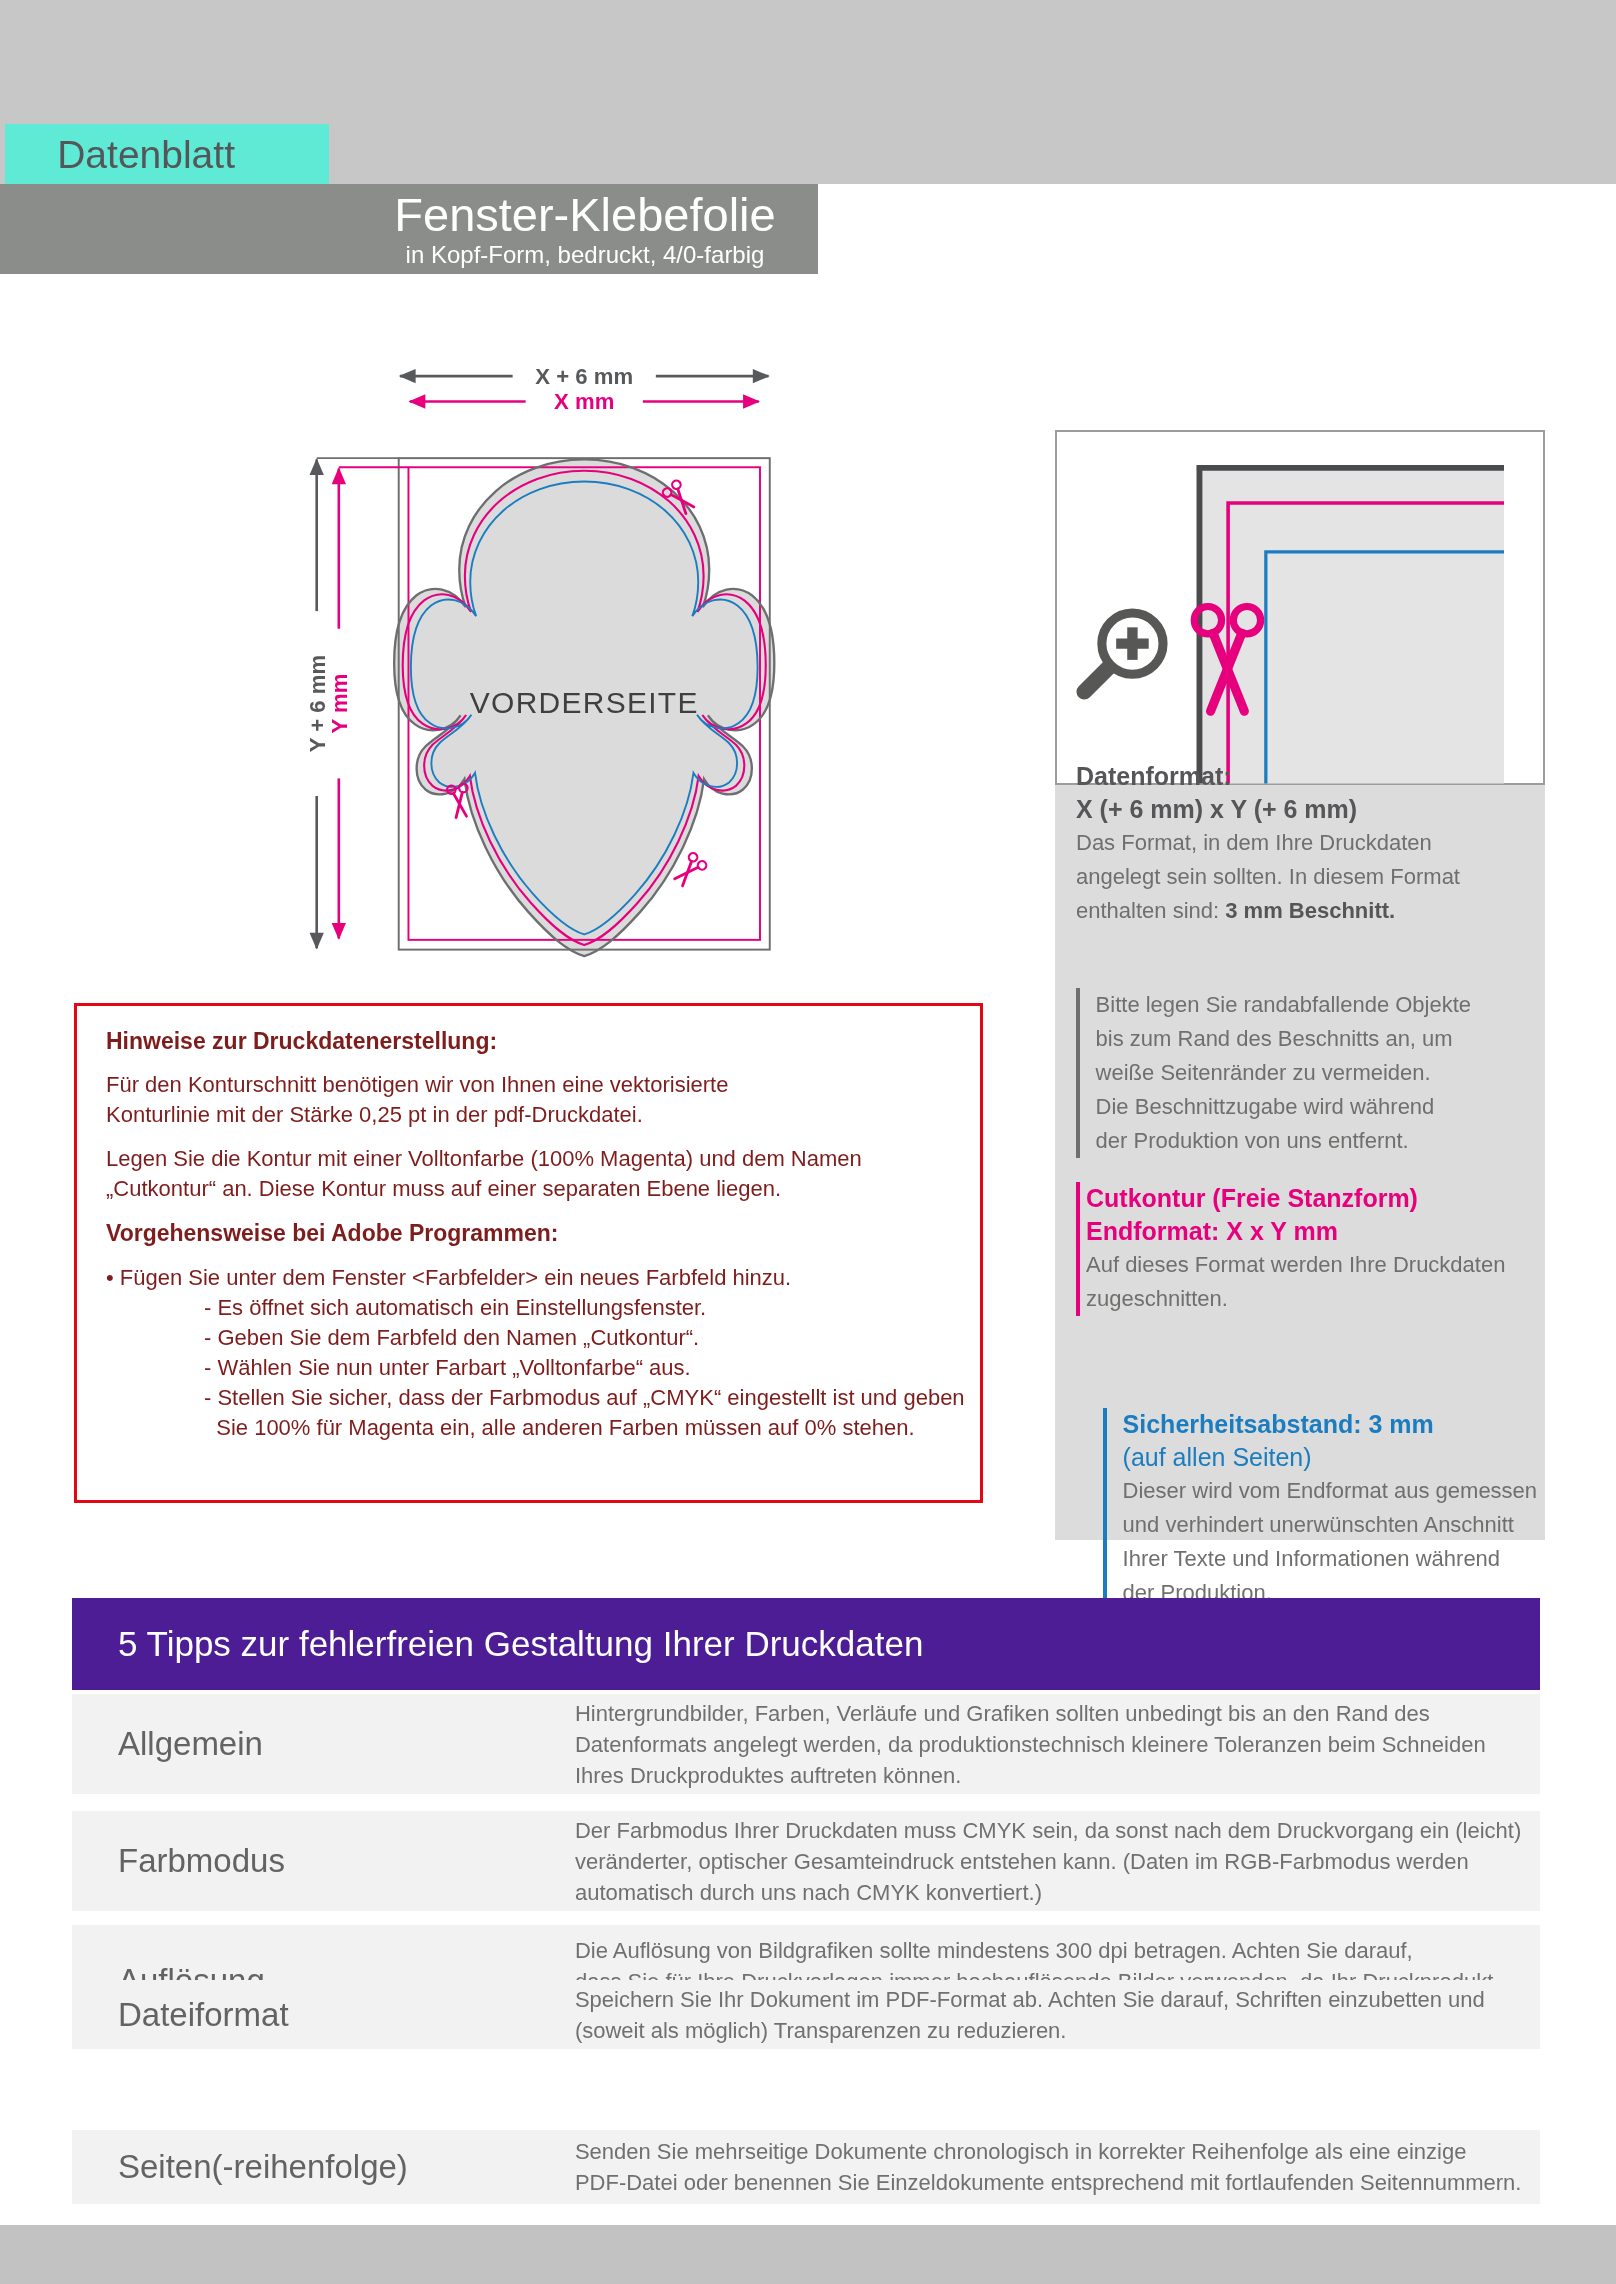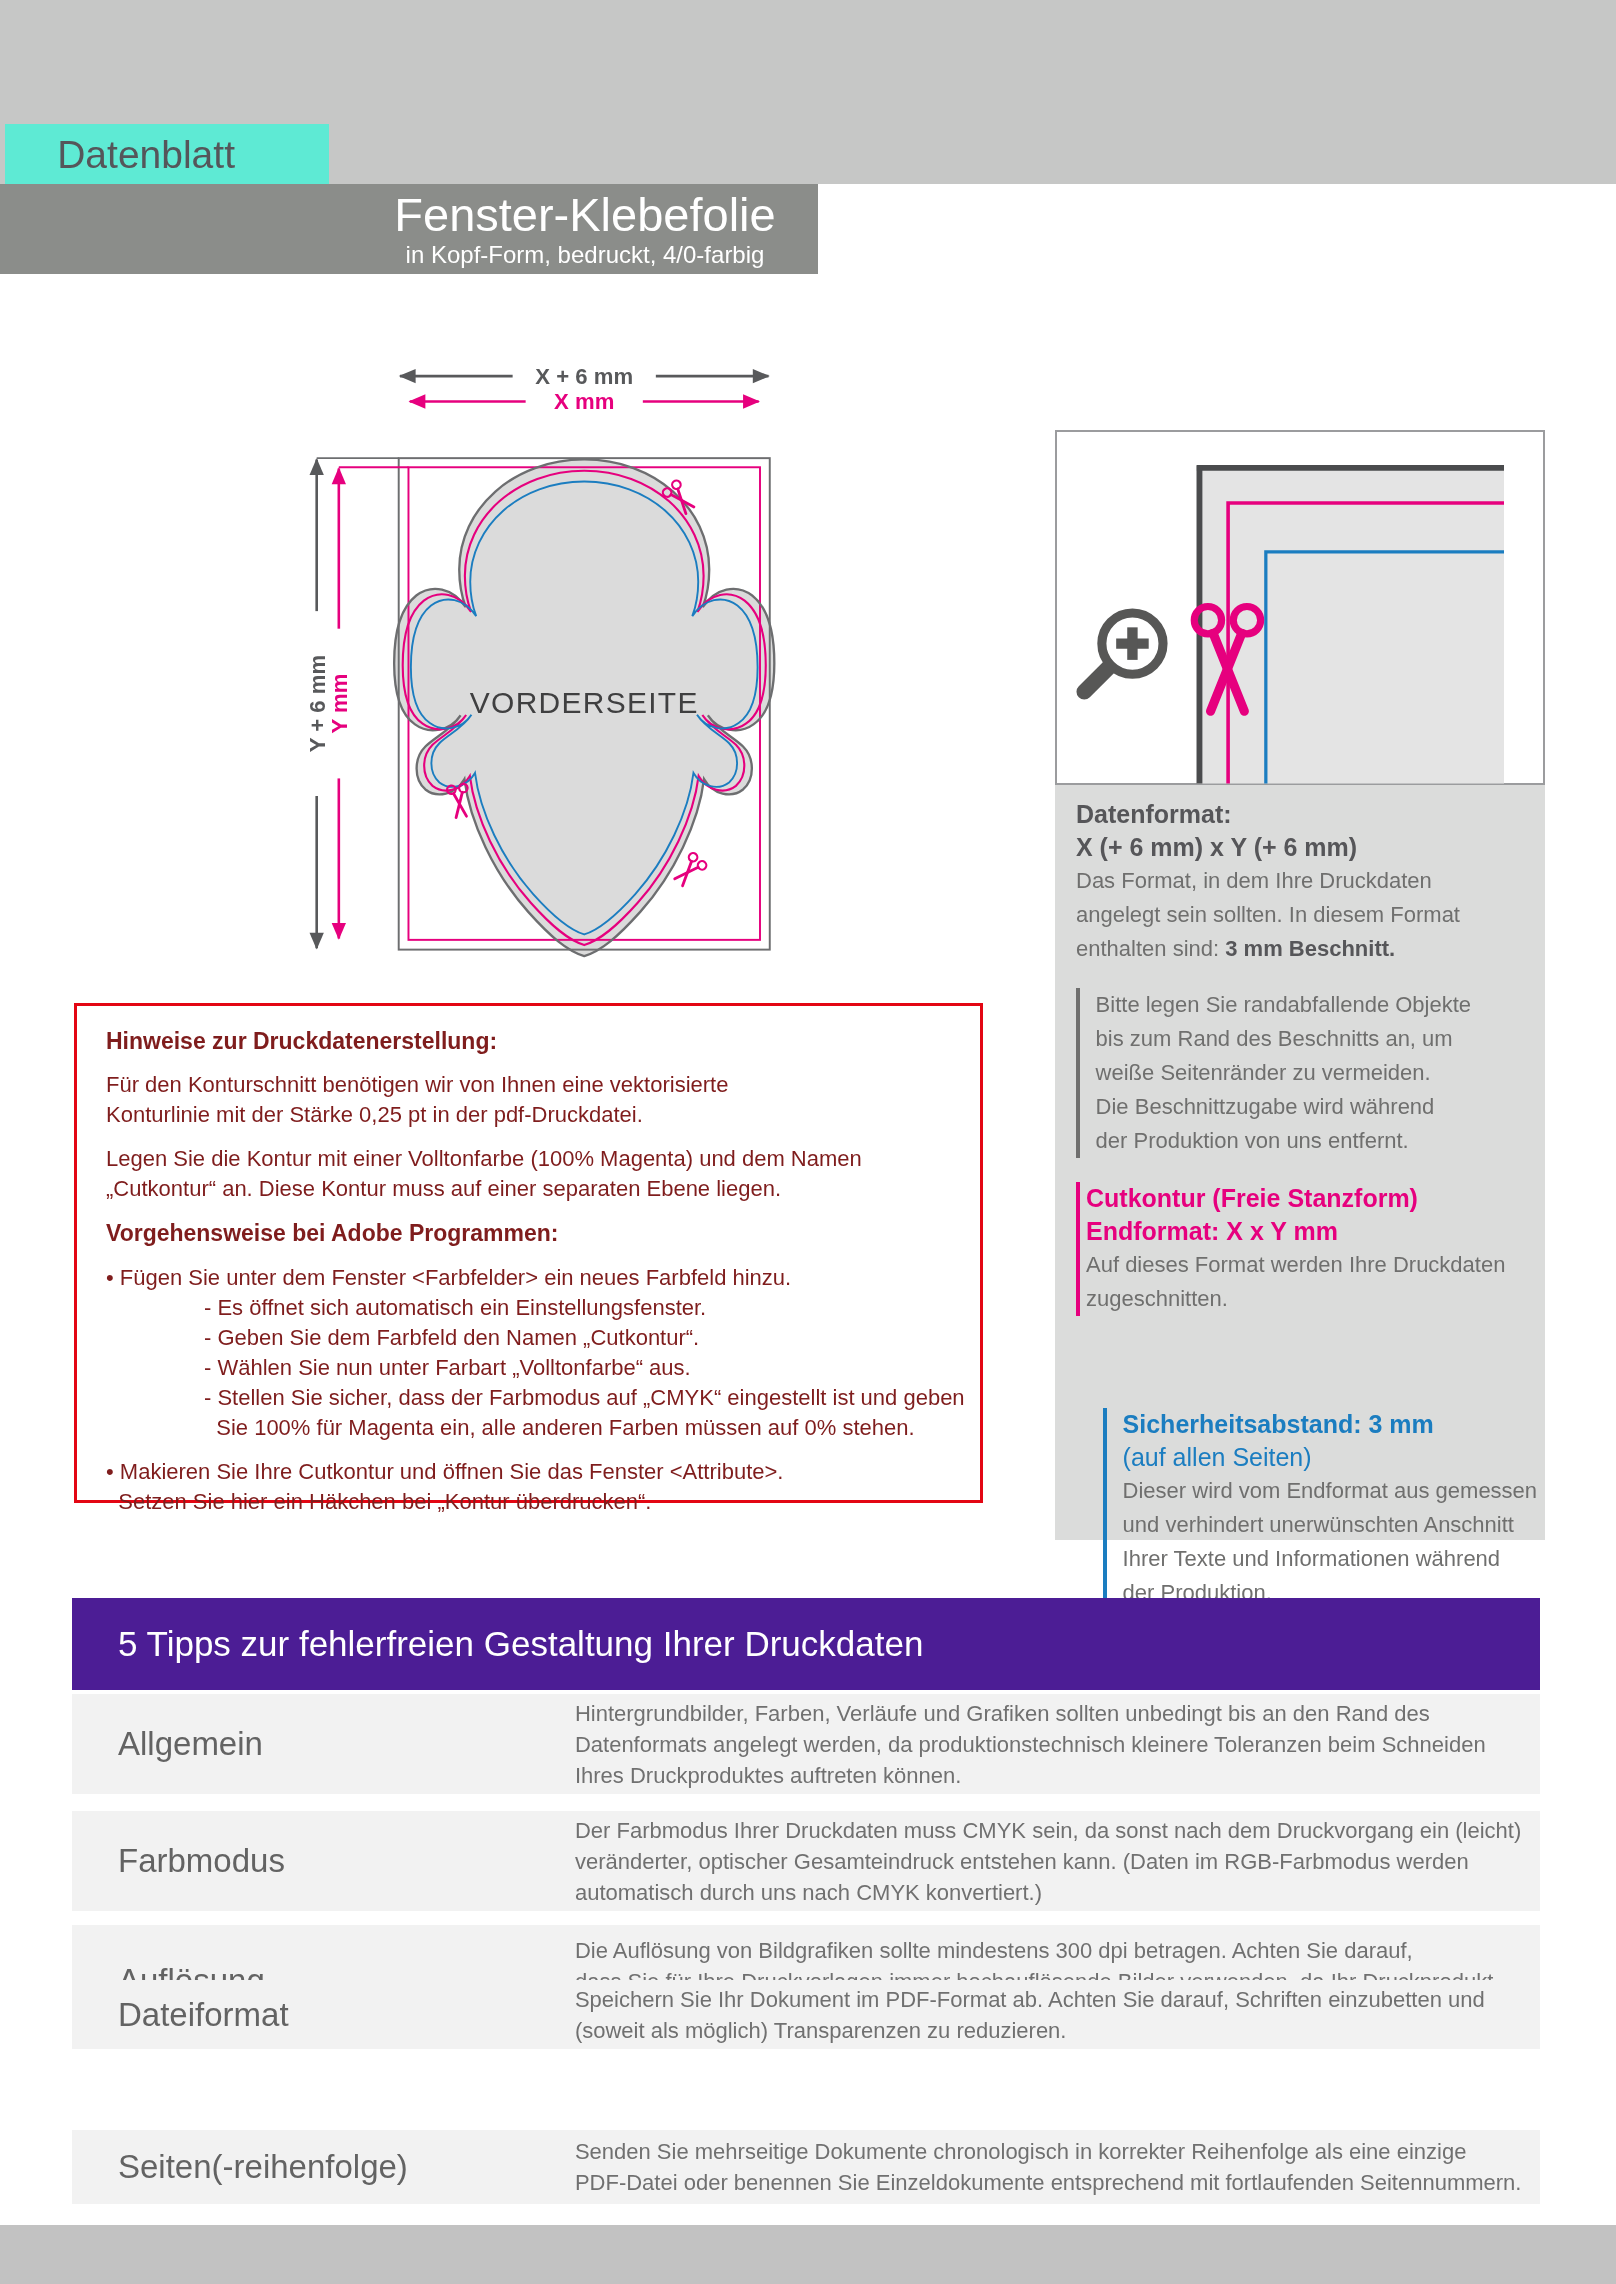--- a/index.html
+++ b/index.html
@@ -170,21 +170,21 @@
     <polyline points="2310,847 1944,847 1944,1203" fill="none" stroke="#1b7dc0" stroke-width="5"></polyline>
     <g stroke="#e6007e">
       <circle cx="1855" cy="952" r="21" fill="none" stroke-width="11"></circle>
       <circle cx="1915" cy="952" r="21" fill="none" stroke-width="11"></circle>
       <line x1="1863" y1="972" x2="1911" y2="1092" stroke-width="14" stroke-linecap="round"></line>
       <line x1="1907" y1="972" x2="1859" y2="1092" stroke-width="14" stroke-linecap="round"></line>
     </g>
   </g>
 </svg>
 
-<div class="abs sec" style="top:798px;">
+<div class="abs sec" style="top:760px;">
   <div class="h">Datenformat:</div>
   <div class="h">X (+ 6 mm) x Y (+ 6 mm)</div>
   <div class="pre">Das Format, in dem Ihre Druckdaten
 angelegt sein sollten. In diesem Format</div>
   <div><span>enthalten sind: </span><span style="font-weight:bold;color:#565659;">3 mm Beschnitt.</span></div>
 </div>
 
 <div class="abs sec bar pre" style="top:988px;">Bitte legen Sie randabfallende Objekte
 bis zum Rand des Beschnitts an, um
 weiße Seitenränder zu vermeiden.
@@ -213,22 +213,20 @@
 Konturlinie mit der Stärke 0,25 pt in der pdf-Druckdatei.</div>
   <div class="blk pre">Legen Sie die Kontur mit einer Volltonfarbe (100% Magenta) und dem Namen
 „Cutkontur“ an. Diese Kontur muss auf einer separaten Ebene liegen.</div>
   <div class="blk rh">Vorgehensweise bei Adobe Programmen:</div>
   <div class="blk">• Fügen Sie unter dem Fenster &lt;Farbfelder&gt; ein neues Farbfeld hinzu.</div>
   <div class="steps prew">- Es öffnet sich automatisch ein Einstellungsfenster.
 - Geben Sie dem Farbfeld den Namen „Cutkontur“.
 - Wählen Sie nun unter Farbart „Volltonfarbe“ aus.
 - Stellen Sie sicher, dass der Farbmodus auf „CMYK“ eingestellt ist und geben
   Sie 100% für Magenta ein, alle anderen Farben müssen auf 0% stehen.</div>
-  <div class="blk prew">• Makieren Sie Ihre Cutkontur und öffnen Sie das Fenster &lt;Attribute&gt;.
-  Setzen Sie hier ein Häkchen bei „Kontur überdrucken“.</div>
 </div>
 
 <div class="abs tips-band">
   <span>5 Tipps zur fehlerfreien Gestaltung Ihrer Druckdaten</span>
 </div>
 
 <div class="abs trow r1">
   <div class="tlabel">Allgemein</div>
   <div class="tbody">Hintergrundbilder, Farben, Verläufe und Grafiken sollten unbedingt bis an den Rand des
 Datenformats angelegt werden, da produktionstechnisch kleinere Toleranzen beim Schneiden

